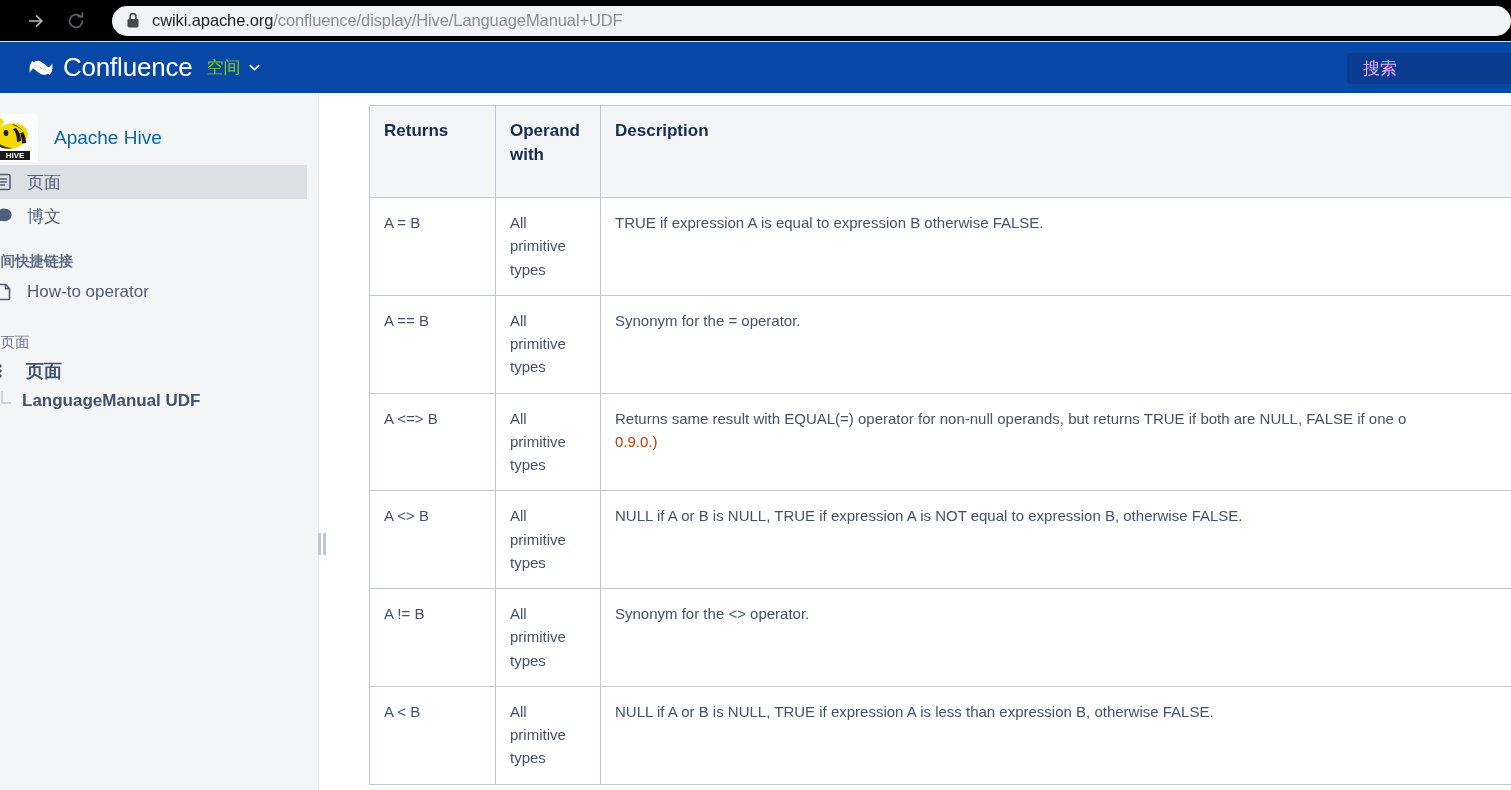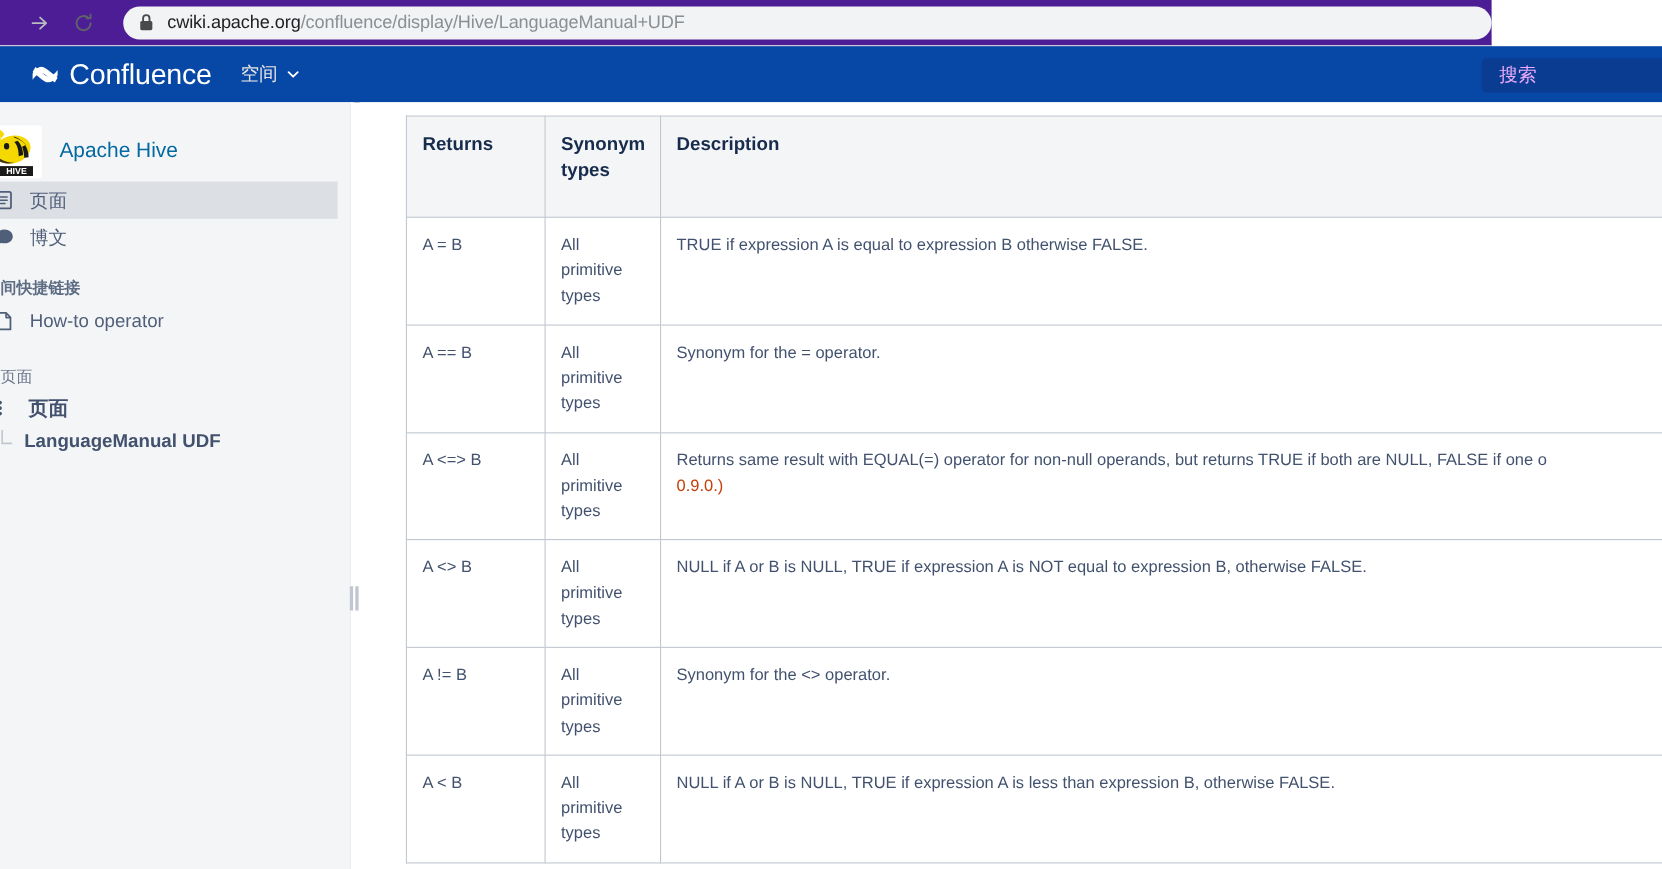--- a/index.html
+++ b/index.html
@@ -7,22 +7,22 @@
   html, body {
     width: 1511px; height: 790px;
     overflow: hidden;
     background: #ffffff;
     font-family: "Liberation Sans", sans-serif;
   }
 
   
   #browser-chrome {
     position: absolute; left: 0; top: 0;
-    width: 1356px; height: 42px;
-    background: #4c1d95;
+    width: 1511px; height: 42px;
+    background: #000000;
     display: flex; align-items: center;
     border-bottom: 1px solid #dcdcdc;
   }
   .nav-btn {
     width: 28px; height: 28px;
     margin-left: 12px;
     display: flex; align-items: center; justify-content: center;
     flex: none;
   }
   .nav-btn.first { margin-left: 22px; }
@@ -69,22 +69,22 @@
   #conf-wordmark {
     color: #ffffff;
     font-size: 26px;
     margin-left: 9px;
     font-weight: 400;
     letter-spacing: -0.2px;
     white-space: nowrap;
   }
   #spaces-nav {
     display: flex; align-items: center;
-    margin-left: 26px;
-    color: #e5e5e5;
+    margin-left: 14px;
+    color: #84cc16;
     font-size: 17px;
     flex: none;
   }
   #spaces-caret { margin-left: 7px; display: flex; align-items: center; }
   #search-box {
     position: absolute;
     right: -4px; top: 11px;
     width: 168px; height: 31px;
     background: #0a3d91;
     border-radius: 4px;
@@ -390,21 +390,21 @@
 <div id="content">
   <table id="op-table">
     <colgroup>
       <col class="c1">
         <col class="c2">
         <col class="c3">
     </colgroup>
     <thead>
       <tr>
         <th>Returns</th>
-        <th>Synonym types</th>
+        <th>Operand with</th>
         <th>Description</th>
       </tr>
     </thead>
     <tbody>
       <tr>
         <td class="op">A = B</td>
         <td class="types">All primitive types</td>
         <td class="desc">TRUE if expression A is equal to expression B otherwise FALSE.</td>
       </tr>
       <tr>

